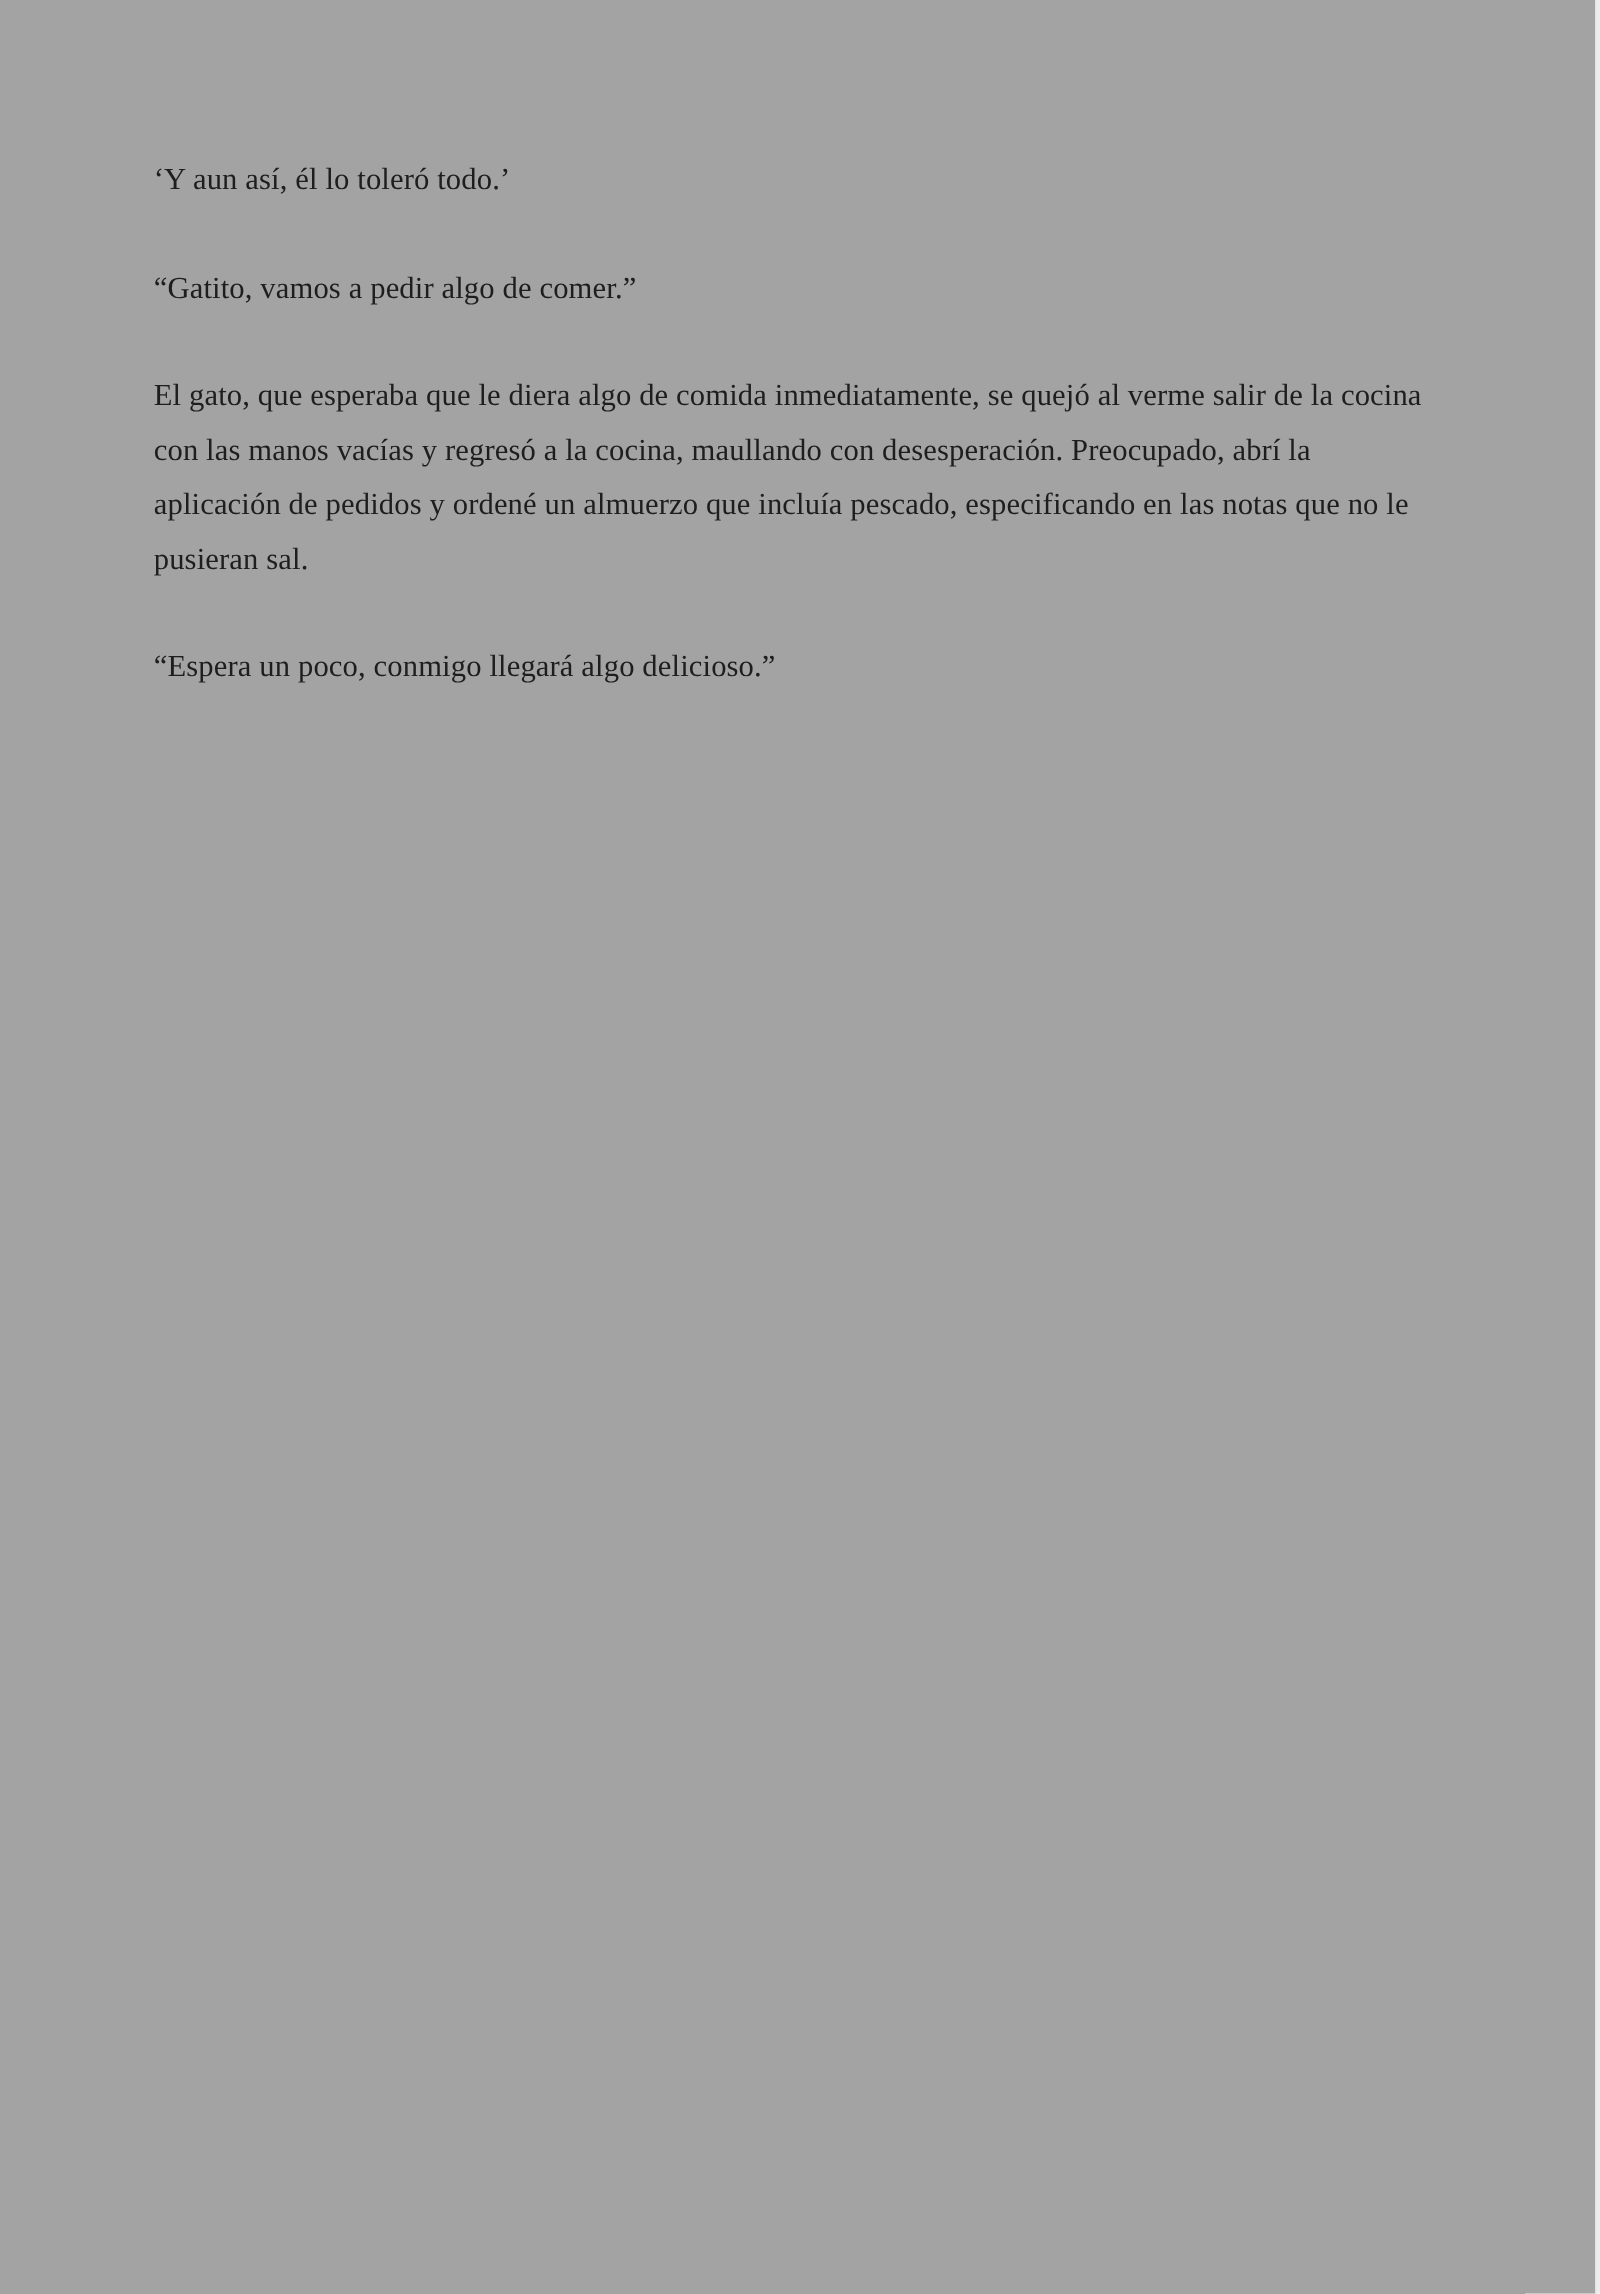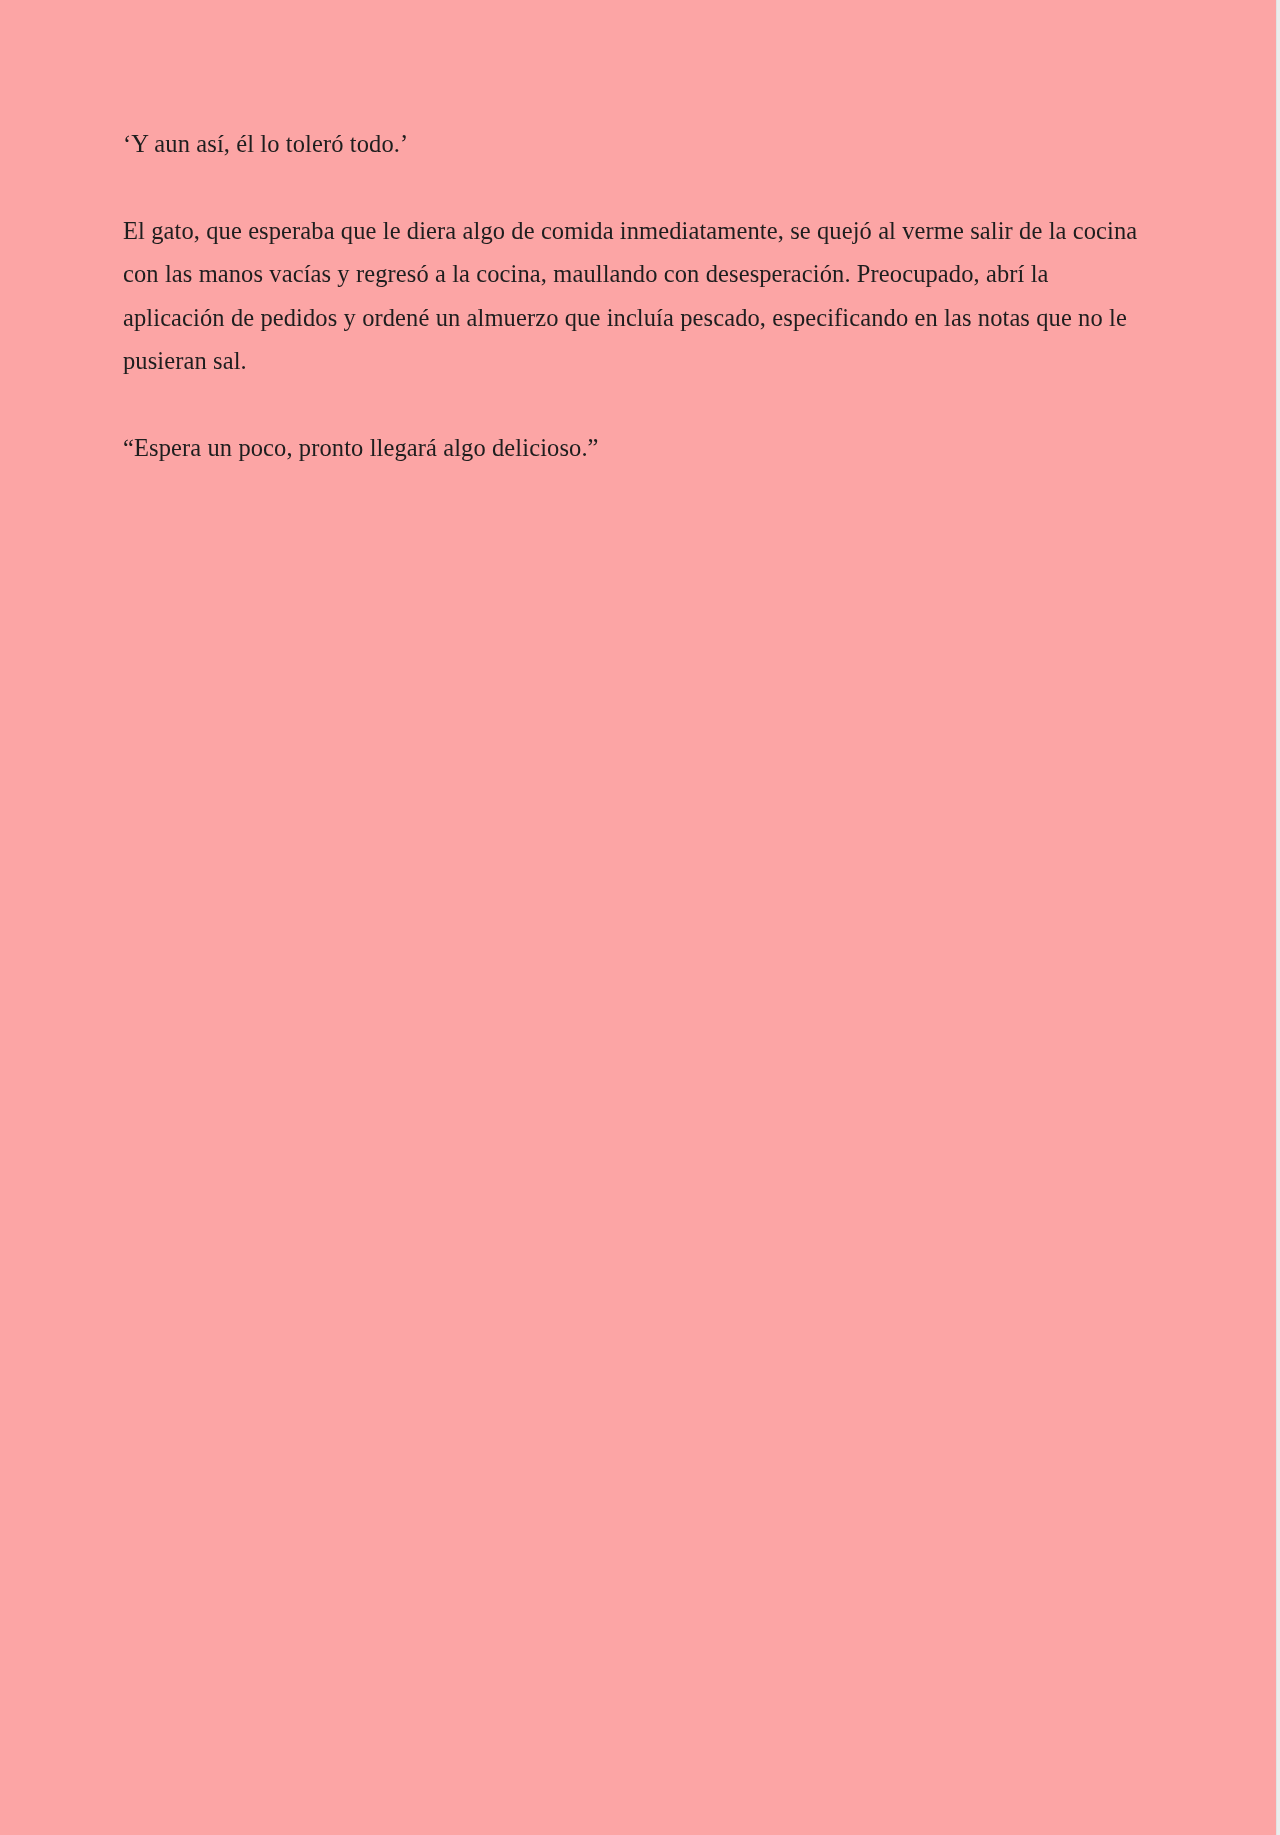--- a/index.html
+++ b/index.html
@@ -12,21 +12,21 @@
       height: 1835px;
       position: relative;
       overflow: hidden;
     }
     .page {
       position: absolute;
       left: 0;
       top: 0;
       width: 1277px;
       height: 1835px;
-      background: #fca5a5;
+      background: #a3a3a3;
     }
     .edge {
       position: absolute;
       top: 0;
       right: 0;
       width: 3px;
       height: 1835px;
       background: #ececec;
       border-left: 1px solid #e2e2e2;
     }
@@ -44,17 +44,18 @@
     .content p {
       margin: 0 0 43px 0;
     }
   </style>
 </head>
 <body>
 
 <div class="page">
   <div class="content">
     <p>‘Y aun así, él lo toleró todo.’</p>
+    <p>“Gatito, vamos a pedir algo de comer.”</p>
     <p>El gato, que esperaba que le diera algo de comida inmediatamente, se quejó al verme salir de la cocina con las manos vacías y regresó a la cocina, maullando con desesperación. Preocupado, abrí la aplicación de pedidos y ordené un almuerzo que incluía pescado, especificando en las notas que no le pusieran sal.</p>
-    <p>“Espera un poco, pronto llegará algo delicioso.”</p>
+    <p>“Espera un poco, conmigo llegará algo delicioso.”</p>
   </div>
 </div>
 <div class="edge"></div>
 
 </body></html>

